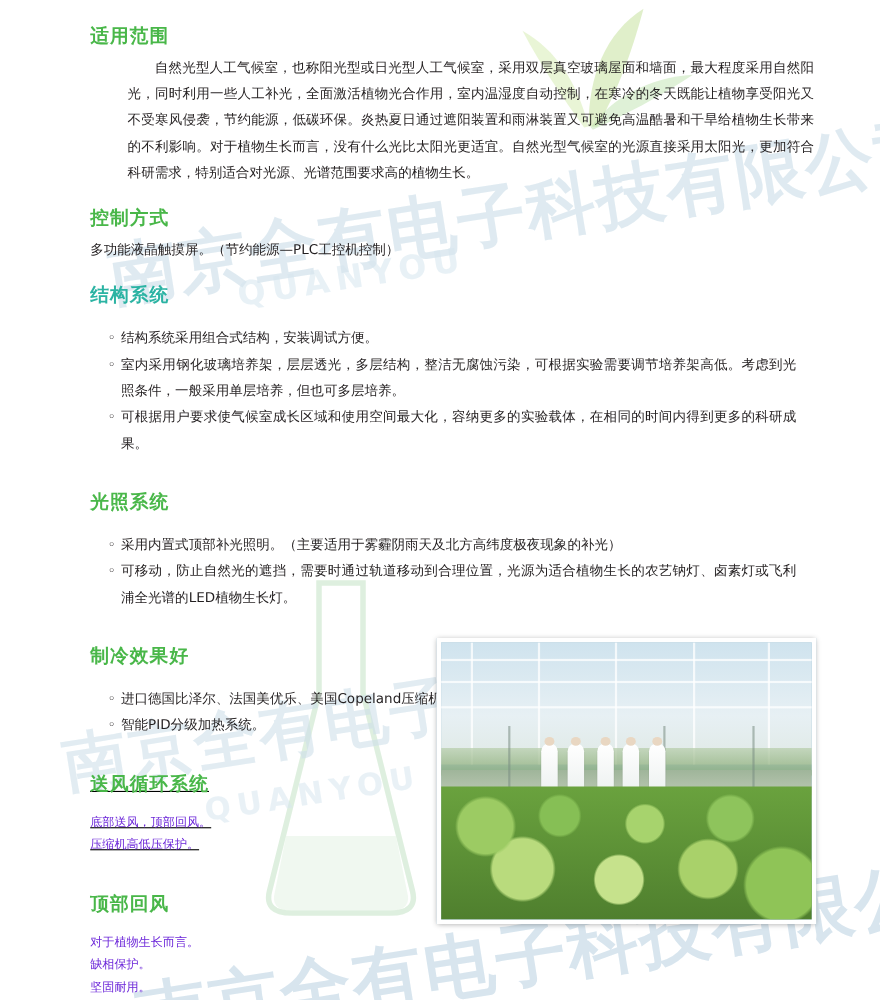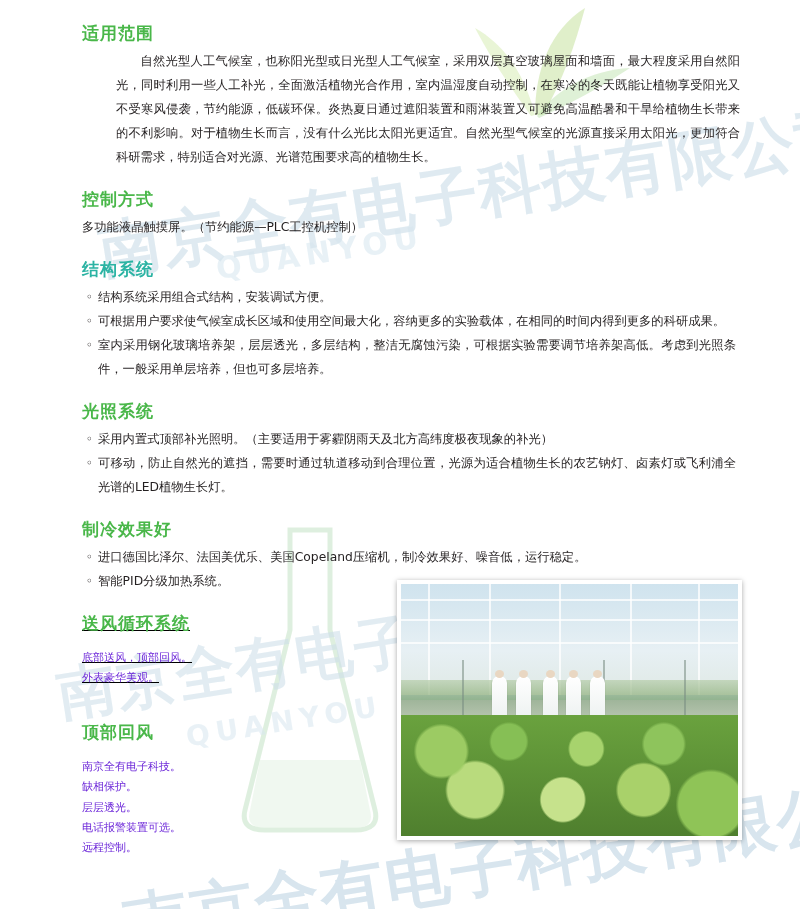--- a/index.html
+++ b/index.html
@@ -99,21 +99,21 @@
     font-size: 12.3px;
     line-height: 1.95;
     color: #231f20;
     text-align: justify;
     margin: 0 0 2px 0;
   }
   .para.indent { text-indent: 2em; margin-left: 34px; }
 
   ul.bullets {
     list-style: none;
-    margin: 4px;
+    margin: 16px;
     padding: 0;
   }
   ul.bullets li {
     font-size: 12.3px;
     line-height: 1.95;
     color: #231f20;
     position: relative;
     padding-left: 12px;
     text-align: justify;
   }
@@ -250,22 +250,22 @@
     <h2 class="sec-title">控制方式</h2>
     <p class="para">多功能液晶触摸屏。（节约能源—PLC工控机控制）</p>
   </div>
 
   <div class="space-14"></div>
 
   <div class="section">
     <h2 class="sec-title teal">结构系统</h2>
     <ul class="bullets">
       <li><span>结构系统采用组合式结构，安装调试方便。</span></li>
+      <li><span>室内采用钢化玻璃培养架，层层透光，多层结构，整洁无腐蚀污染，可根据实验需要调节培养架高低。考虑到光照条件，一般采用单层培养，但也可多层培养。</span></li>
       <li><span>可根据用户要求使气候室成长区域和使用空间最大化，容纳更多的实验载体，在相同的时间内得到更多的科研成果。</span></li>
-      <li><span>室内采用钢化玻璃培养架，层层透光，多层结构，整洁无腐蚀污染，可根据实验需要调节培养架高低。考虑到光照条件，一般采用单层培养，但也可多层培养。</span></li>
     </ul>
   </div>
 
   <div class="space-14"></div>
 
   <div class="section">
     <h2 class="sec-title">光照系统</h2>
     <ul class="bullets">
       <li><span>采用内置式顶部补光照明。（主要适用于雾霾阴雨天及北方高纬度极夜现象的补光）</span></li>
       <li><span>可移动，防止自然光的遮挡，需要时通过轨道移动到合理位置，光源为适合植物生长的农艺钠灯、卤素灯或飞利浦全光谱的LED植物生长灯。</span></li>
@@ -282,34 +282,34 @@
     </ul>
   </div>
 
   <div class="space-14"></div>
 
   <div class="section" style="width:300px;text-decoration:underline;">
     <h2 class="sec-title">送风循环系统</h2>
     <div class="space-8"></div>
     <div class="lines">
       <div>底部送风，顶部回风。</div>
-      <div>外表豪华美观。</div>
+      <div>压缩机高低压保护。</div>
     </div>
   </div>
 
   <div class="space-14"></div>
   <div class="space-14"></div>
 
   <div class="section" style="width:300px;">
     <h2 class="sec-title">顶部回风</h2>
     <div class="space-8"></div>
     <div class="lines">
-      <div>南京全有电子科技。</div>
+      <div>对于植物生长而言。</div>
       <div>缺相保护。</div>
-      <div>层层透光。</div>
+      <div>坚固耐用。</div>
       <div>电话报警装置可选。</div>
       <div>远程控制。</div>
     </div>
   </div>
 
 </div>
 
 <div class="photo-wrap">
   <div class="photo">
     <div class="ph-sky"></div>

